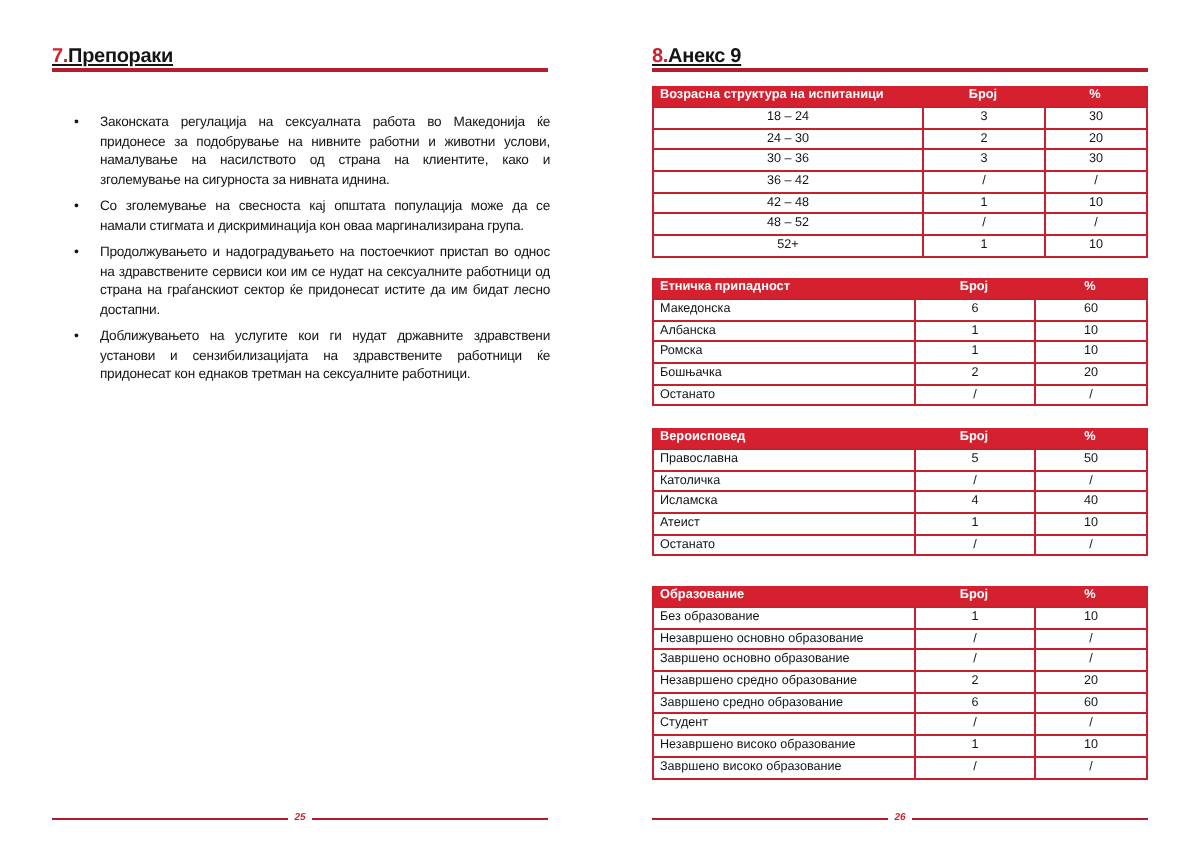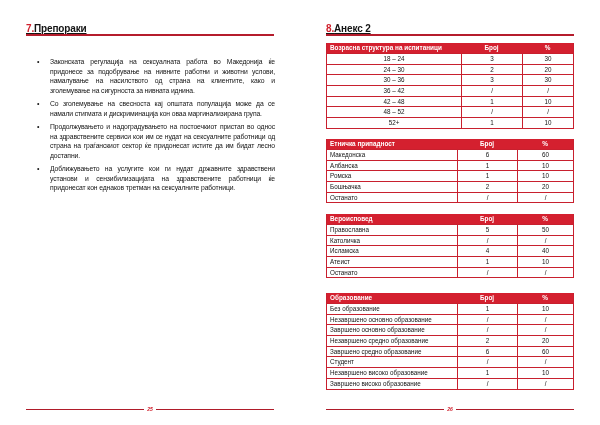--- a/index.html
+++ b/index.html
@@ -73,21 +73,21 @@
 
   <div class="footer">
     <div class="rule"></div>
     <span class="pnum">25</span>
     <div class="rule"></div>
   </div>
 </div>
 
 <div class="page" id="right-page">
   <div class="title">
-    <span class="num">8.</span><span>Анекс 2</span>
+    <span class="num">8.</span><span>Анекс 9</span>
   </div>
   <div class="title-rule"></div>
 
   <div class="tbl tbl-age" id="t0">
       <div class="tr th">
         <div class="td">Возрасна структура на испитаници</div>
         <div class="td center">Број</div>
         <div class="td center">%</div>
       </div>
       <div class="tr">

